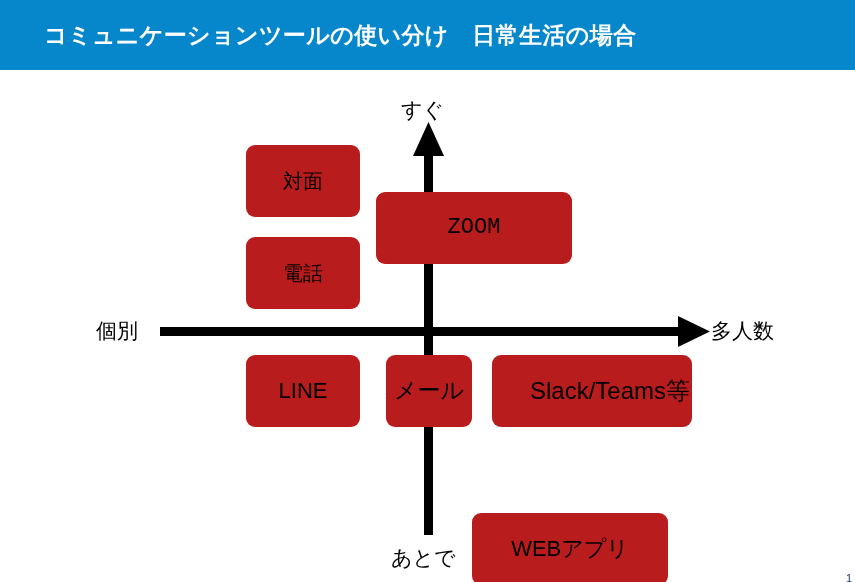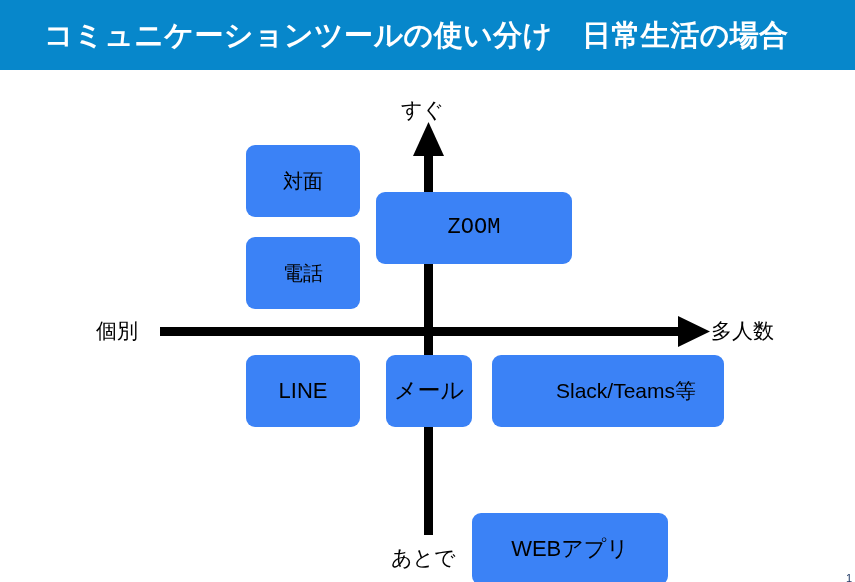--- a/index.html
+++ b/index.html
@@ -28,21 +28,21 @@
     top: 0;
     width: 855px;
     height: 70px;
     background: #0787cb;
   }
   .title-text {
     position: absolute;
     left: 44px;
     top: 18px;
     width: 780px;
-    font-size: 29px;
+    font-size: 23px;
     font-weight: bold;
     color: #ffffff;
     letter-spacing: 0.4px;
     line-height: 34px;
     white-space: pre;
   }
 
   
   .chart {
     position: absolute;
@@ -70,40 +70,40 @@
     line-height: 26px;
   }
   .axis-label.top    { left: 401px; top: 27px; }
   .axis-label.bottom { left: 391px; top: 475px; }
   .axis-label.left   { left: 96px;  top: 248px; }
   .axis-label.right  { left: 711px; top: 248px; }
 
   
   .tool-box {
     position: absolute;
-    background: #3b82f6;
+    background: #b91c1c;
     border-radius: 9px;
     display: flex;
     align-items: center;
     justify-content: center;
     color: #000000;
     box-sizing: border-box;
     text-align: center;
     line-height: 1.2;
     white-space: nowrap;
   }
 
   
   .box-taimen    { left: 246px; top: 75px;  width: 114px; height: 72px;  font-size: 20px; }
   .box-denwa     { left: 246px; top: 167px; width: 114px; height: 72px;  font-size: 20px; }
   .box-zoom      { left: 376px; top: 122px; width: 196px; height: 72px;  font-size: 22px; font-family: Liberation Mono, monospace; }
   .box-line      { left: 246px; top: 285px; width: 114px; height: 72px;  font-size: 22px; }
   .box-fax       { left: 246px; top: 375px; width: 114px; height: 72px;  font-size: 22px; }
   .box-mail      { left: 386px; top: 285px; width: 86px;  height: 72px;  font-size: 23px; }
-  .box-slack     { left: 492px; top: 285px; width: 232px; height: 72px;  font-size: 21px; padding-left: 36px; }
+  .box-slack     { left: 492px; top: 285px; width: 200px; height: 72px;  font-size: 24px; padding-left: 36px; }
   .box-webapp    { left: 472px; top: 443px; width: 196px; height: 72px;  font-size: 22px; }
 
   
   .page-number {
     position: absolute;
     right: 3px;
     bottom: -2px;
     font-size: 11px;
     color: #1f3864;
     line-height: 12px;

